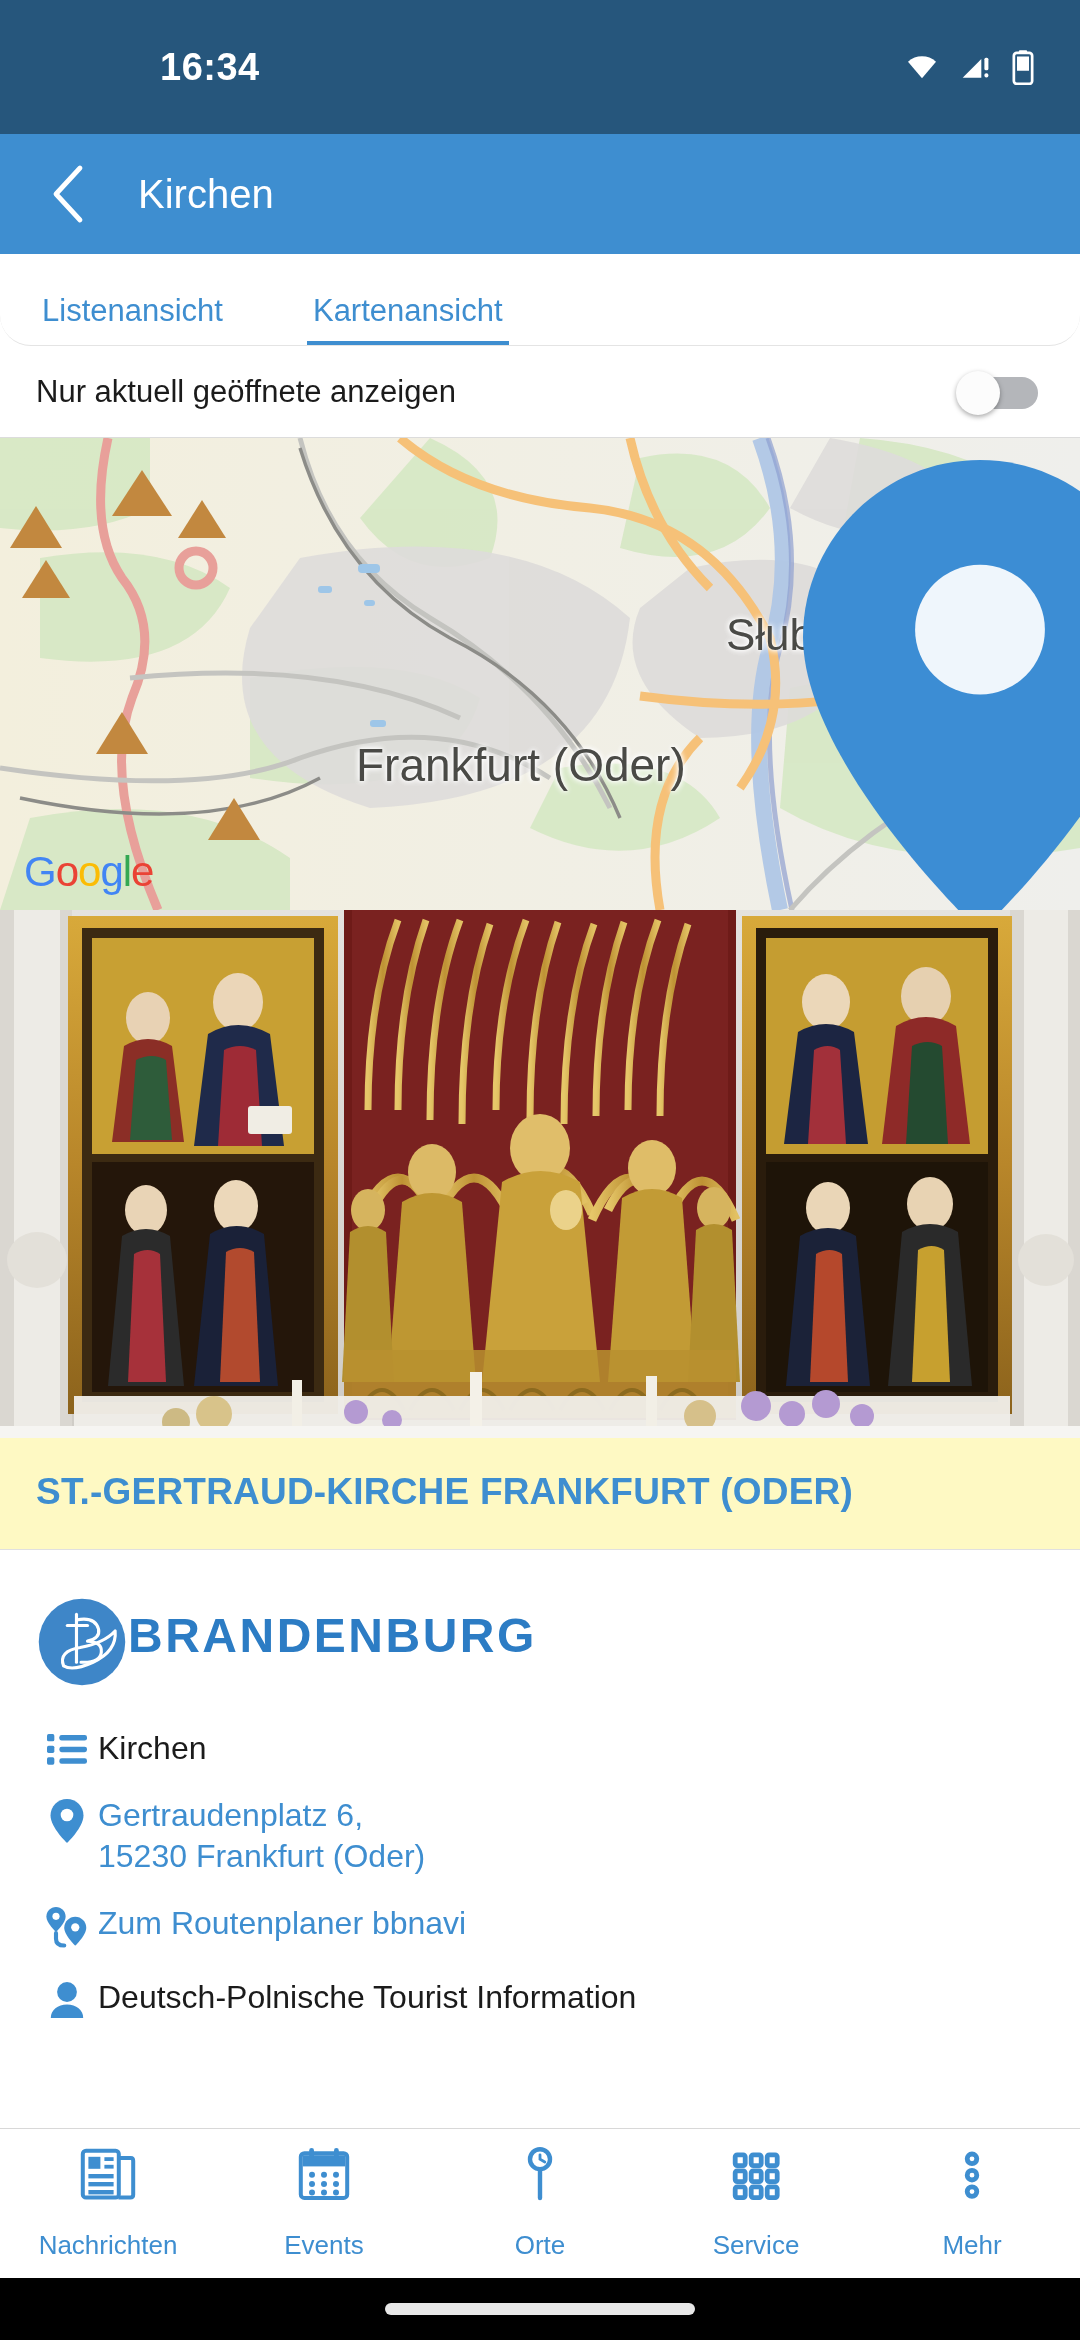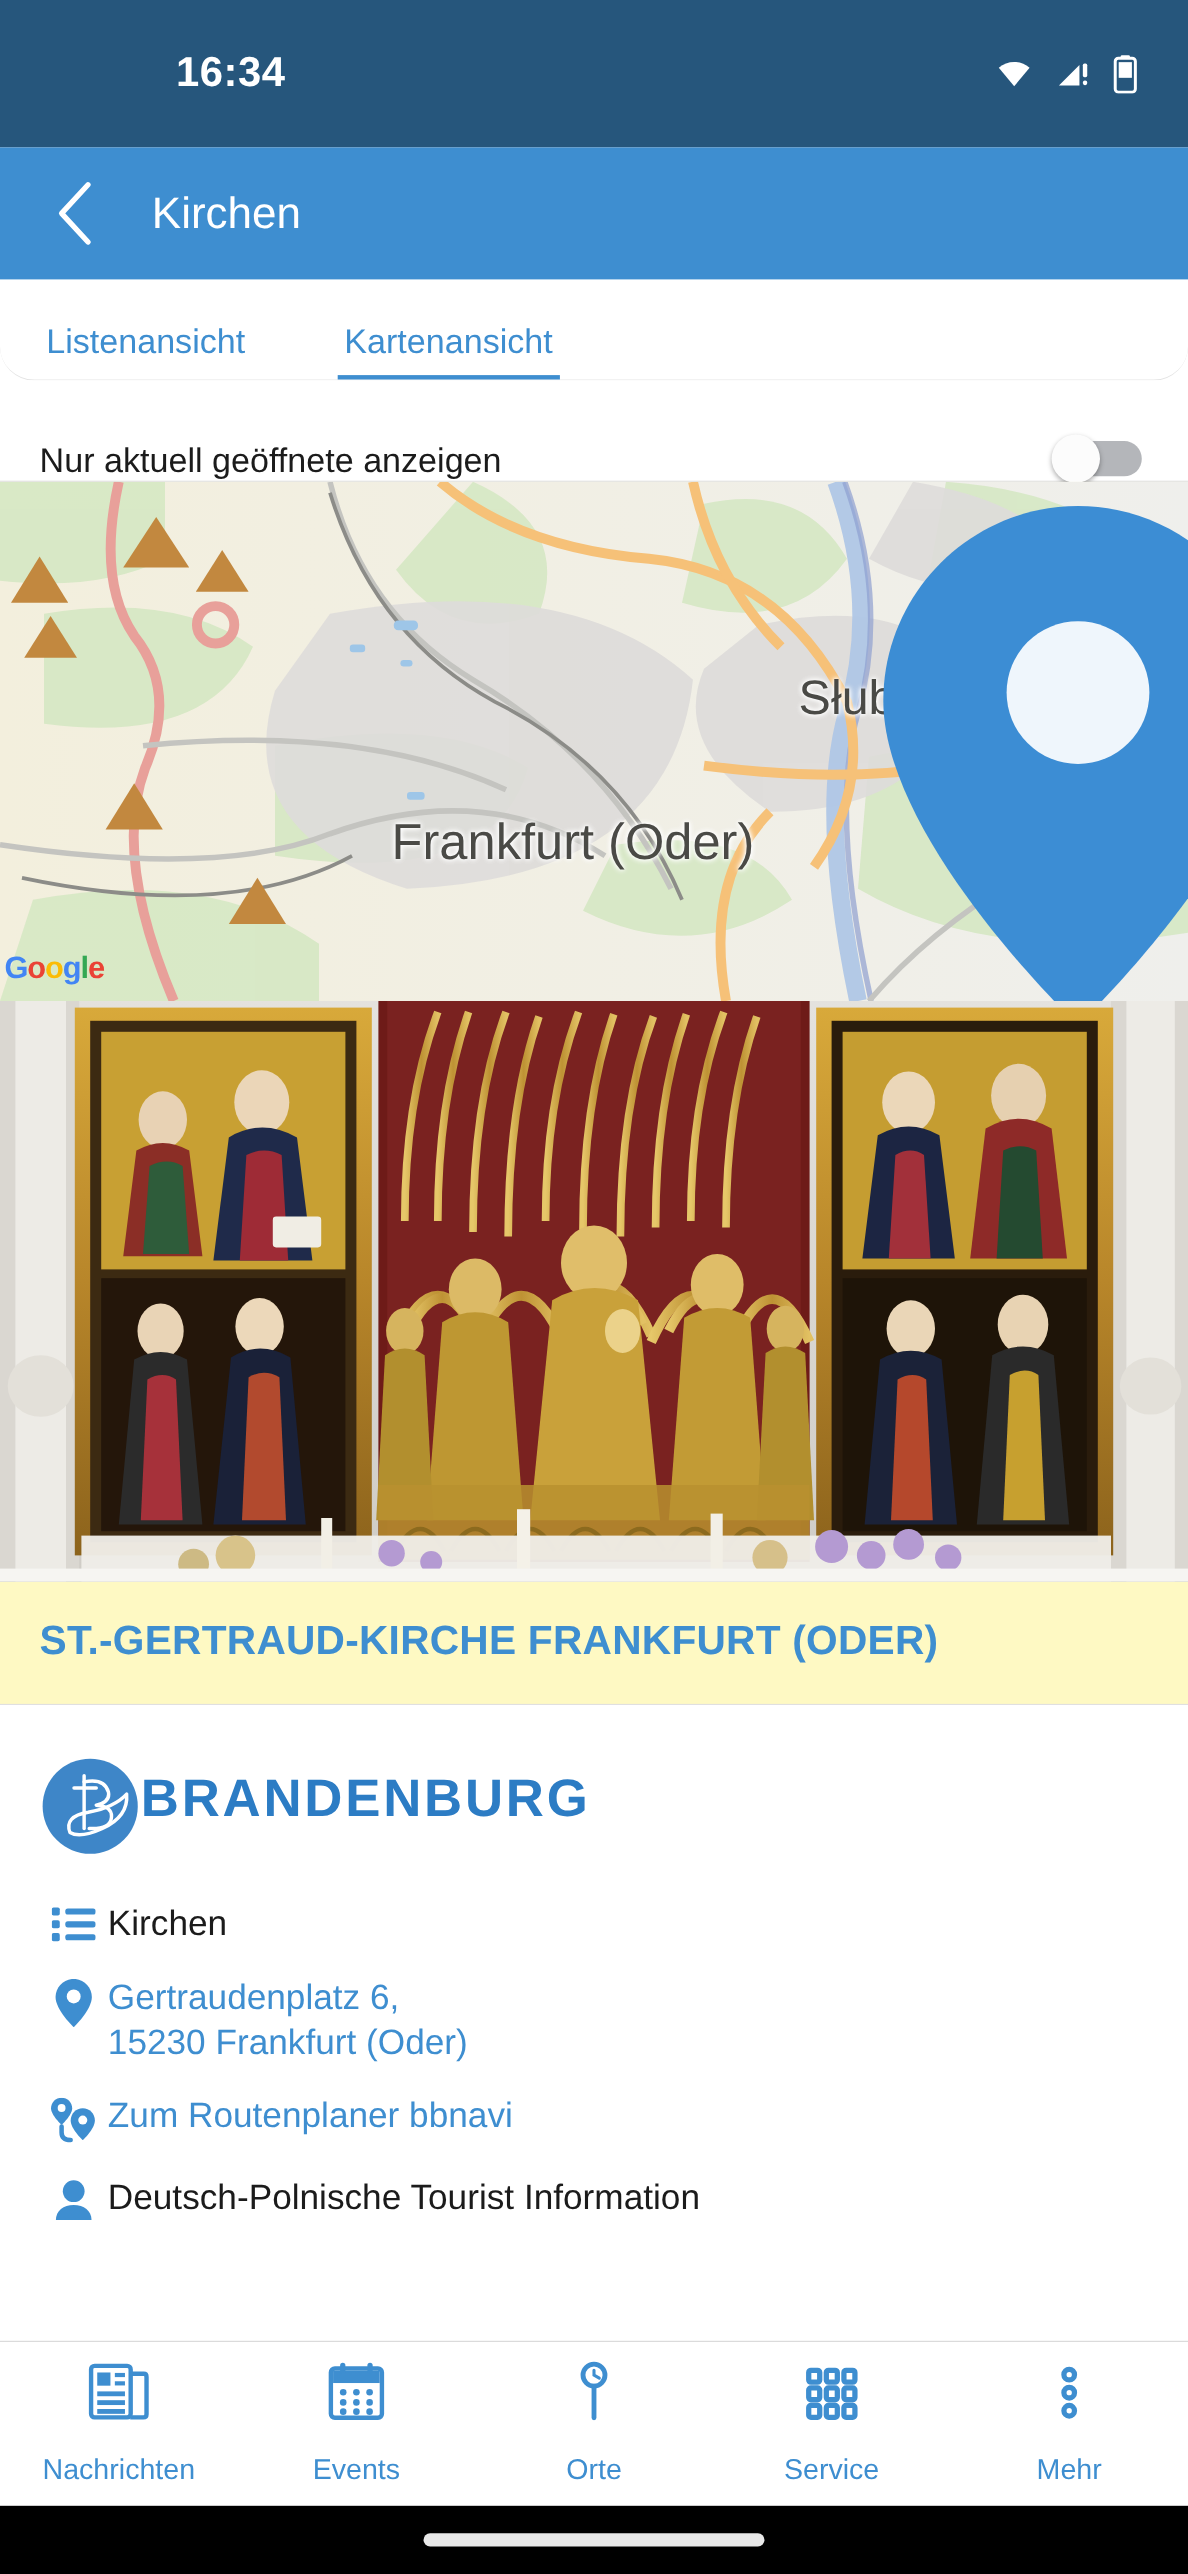--- a/index.html
+++ b/index.html
@@ -28,42 +28,42 @@
   
   .tabs { height:92px; background:#fff; flex:0 0 auto; display:flex;
           align-items:flex-end; padding-left:36px; border-bottom:1px solid #e4e4e4;border-radius:31px; }
   .tab { color:#3E8ED0; font-size:31px; padding:0 6px 16px 6px; margin-right:78px;
          position:relative; cursor:pointer; white-space:nowrap; }
   .tab.active::after { content:""; position:absolute; left:0; right:0; bottom:0;
                        height:4px; background:#3E8ED0; }
 
   
   .filter-row { height:92px; background:#fff; flex:0 0 auto; display:flex;
-                align-items:flex-end; justify-content:space-between;
+                align-items:center; justify-content:space-between;
                 padding:0 42px 0 36px; border-bottom:1px solid #dcdcdc; }
   .filter-label { font-size:31px; color:#1b1b1b; }
   .switch { width:82px; height:42px; position:relative; cursor:pointer; }
   .switch .track { position:absolute; left:18px; top:6px; width:64px; height:32px;
                    background:#b4b6ba; border-radius:16px; }
   .switch .knob { position:absolute; left:0; top:0; width:44px; height:44px;
                   background:#fcfcfc; border-radius:50%;
                   box-shadow:0 2px 5px rgba(0,0,0,.34); }
 
   
   .map { position:relative; height:472px; flex:0 0 auto; overflow:hidden;
          background:#F6F2E4; cursor:grab; }
   .map svg { position:absolute; inset:0; width:100%; height:100%; }
   .map-label { position:absolute; font-family:"Liberation Sans", sans-serif;
                color:#4a4a46; font-weight:400; white-space:nowrap;
                text-shadow:0 0 6px #fff,0 0 6px #fff,0 0 3px #fff; }
   #lbl-slubice { left:726px; top:172px; font-size:44px; }
   #lbl-frankfurt { left:356px; top:300px; font-size:46px; }
   .pin { position:absolute; width:54px; height:72px; cursor:pointer; }
-  .google-logo { position:absolute; left:4px; bottom:14px; font-size:28px;
-                 font-weight:700; letter-spacing:-1px;
+  .google-logo { position:absolute; left:24px; bottom:14px; font-size:42px;
+                 font-weight:400; letter-spacing:-1px;
                  font-family:"Liberation Sans", sans-serif; }
   .google-logo span:nth-child(1){color:#4285F4}
   .google-logo span:nth-child(2){color:#EA4335}
   .google-logo span:nth-child(3){color:#FBBC05}
   .google-logo span:nth-child(4){color:#4285F4}
   .google-logo span:nth-child(5){color:#34A853}
   .google-logo span:nth-child(6){color:#EA4335}
 
   
   .photo { position:relative; height:528px; flex:0 0 auto; overflow:hidden;

